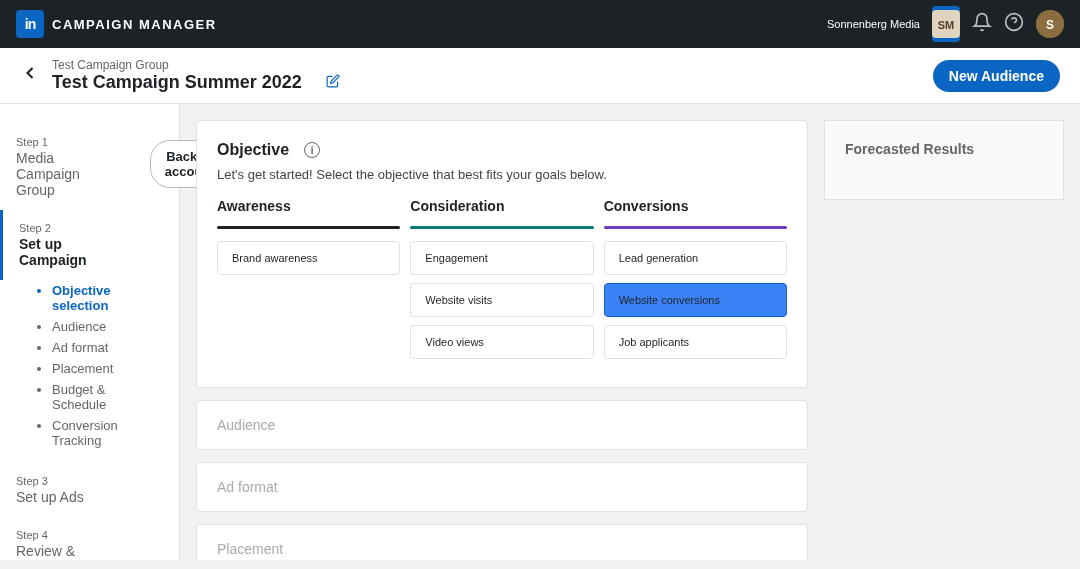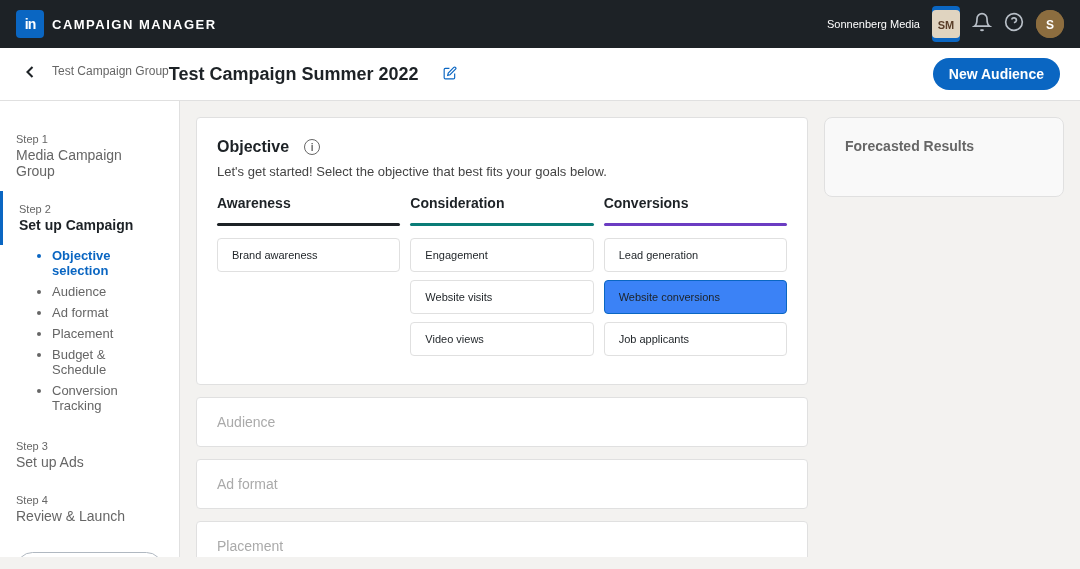--- a/index.html
+++ b/index.html
@@ -36,21 +36,21 @@
     .campaign-header {
       background: #ffffff;
       border-bottom: 1px solid #e0e0e0;
       padding: 10px 20px;
       display: flex;
       align-items: center;
       justify-content: space-between;
     }
     .campaign-header-left { display: flex; align-items: center; gap: 12px; }
     .back-arrow { color: #1d2226; font-size: 18px; cursor: pointer; text-decoration: none; }
-    .campaign-group-info { display: flex; flex-direction: row; text-align: right; }
+    .campaign-group-info { display: flex; flex-direction: column; }
     .campaign-group-label { font-size: 12px; color: #666; }
     .campaign-name { font-size: 18px; font-weight: 700; color: #1d2226; display: flex; align-items: center; gap: 24px; }
     .edit-icon { color: #0a66c2; font-size: 14px; cursor: pointer; }
     .new-campaign-btn {
       background: #0a66c2;
       color: white;
       border: none;
       padding: 8px 16px;
       border-radius: 20px;
       font-size: 14px;
@@ -66,21 +66,20 @@
     }
 
     
     .sidebar {
       width: 180px;
       min-width: 180px;
       background: #ffffff;
       border-right: 1px solid #e0e0e0;
       padding: 20px 0;
       display: flex;
-      flex-direction: column;
       justify-content: space-between;
     }
     .sidebar-steps { flex: 1; }
     .sidebar-step { padding: 12px 16px; }
     .step-number { font-size: 11px; color: #666; }
     .step-title { font-size: 14px; font-weight: 700; color: #1d2226; margin-top: 2px; }
     .sidebar-step.active { position: relative; border-left: 3px solid #0a66c2; }
     .sidebar-substeps { padding: 0 16px 12px 20px; }
     .substep {
       font-size: 13px;
@@ -167,21 +166,21 @@
     }
 
     
     .forecasted-panel {
       width: 240px;
       min-width: 240px;
     }
     .forecasted-card {
       background: #f9f9f9;
       border: 1px solid #e0e0e0;
-      border-radius: 8px;
+      border-radius: 0;
       padding: 20px;
       min-height: 80px;
     }
     .forecasted-title { font-size: 14px; font-weight: 600; color: #666; }
   </style>
 </head>
 <body>
 
 <nav class="topnav">
   <div class="topnav-left">

